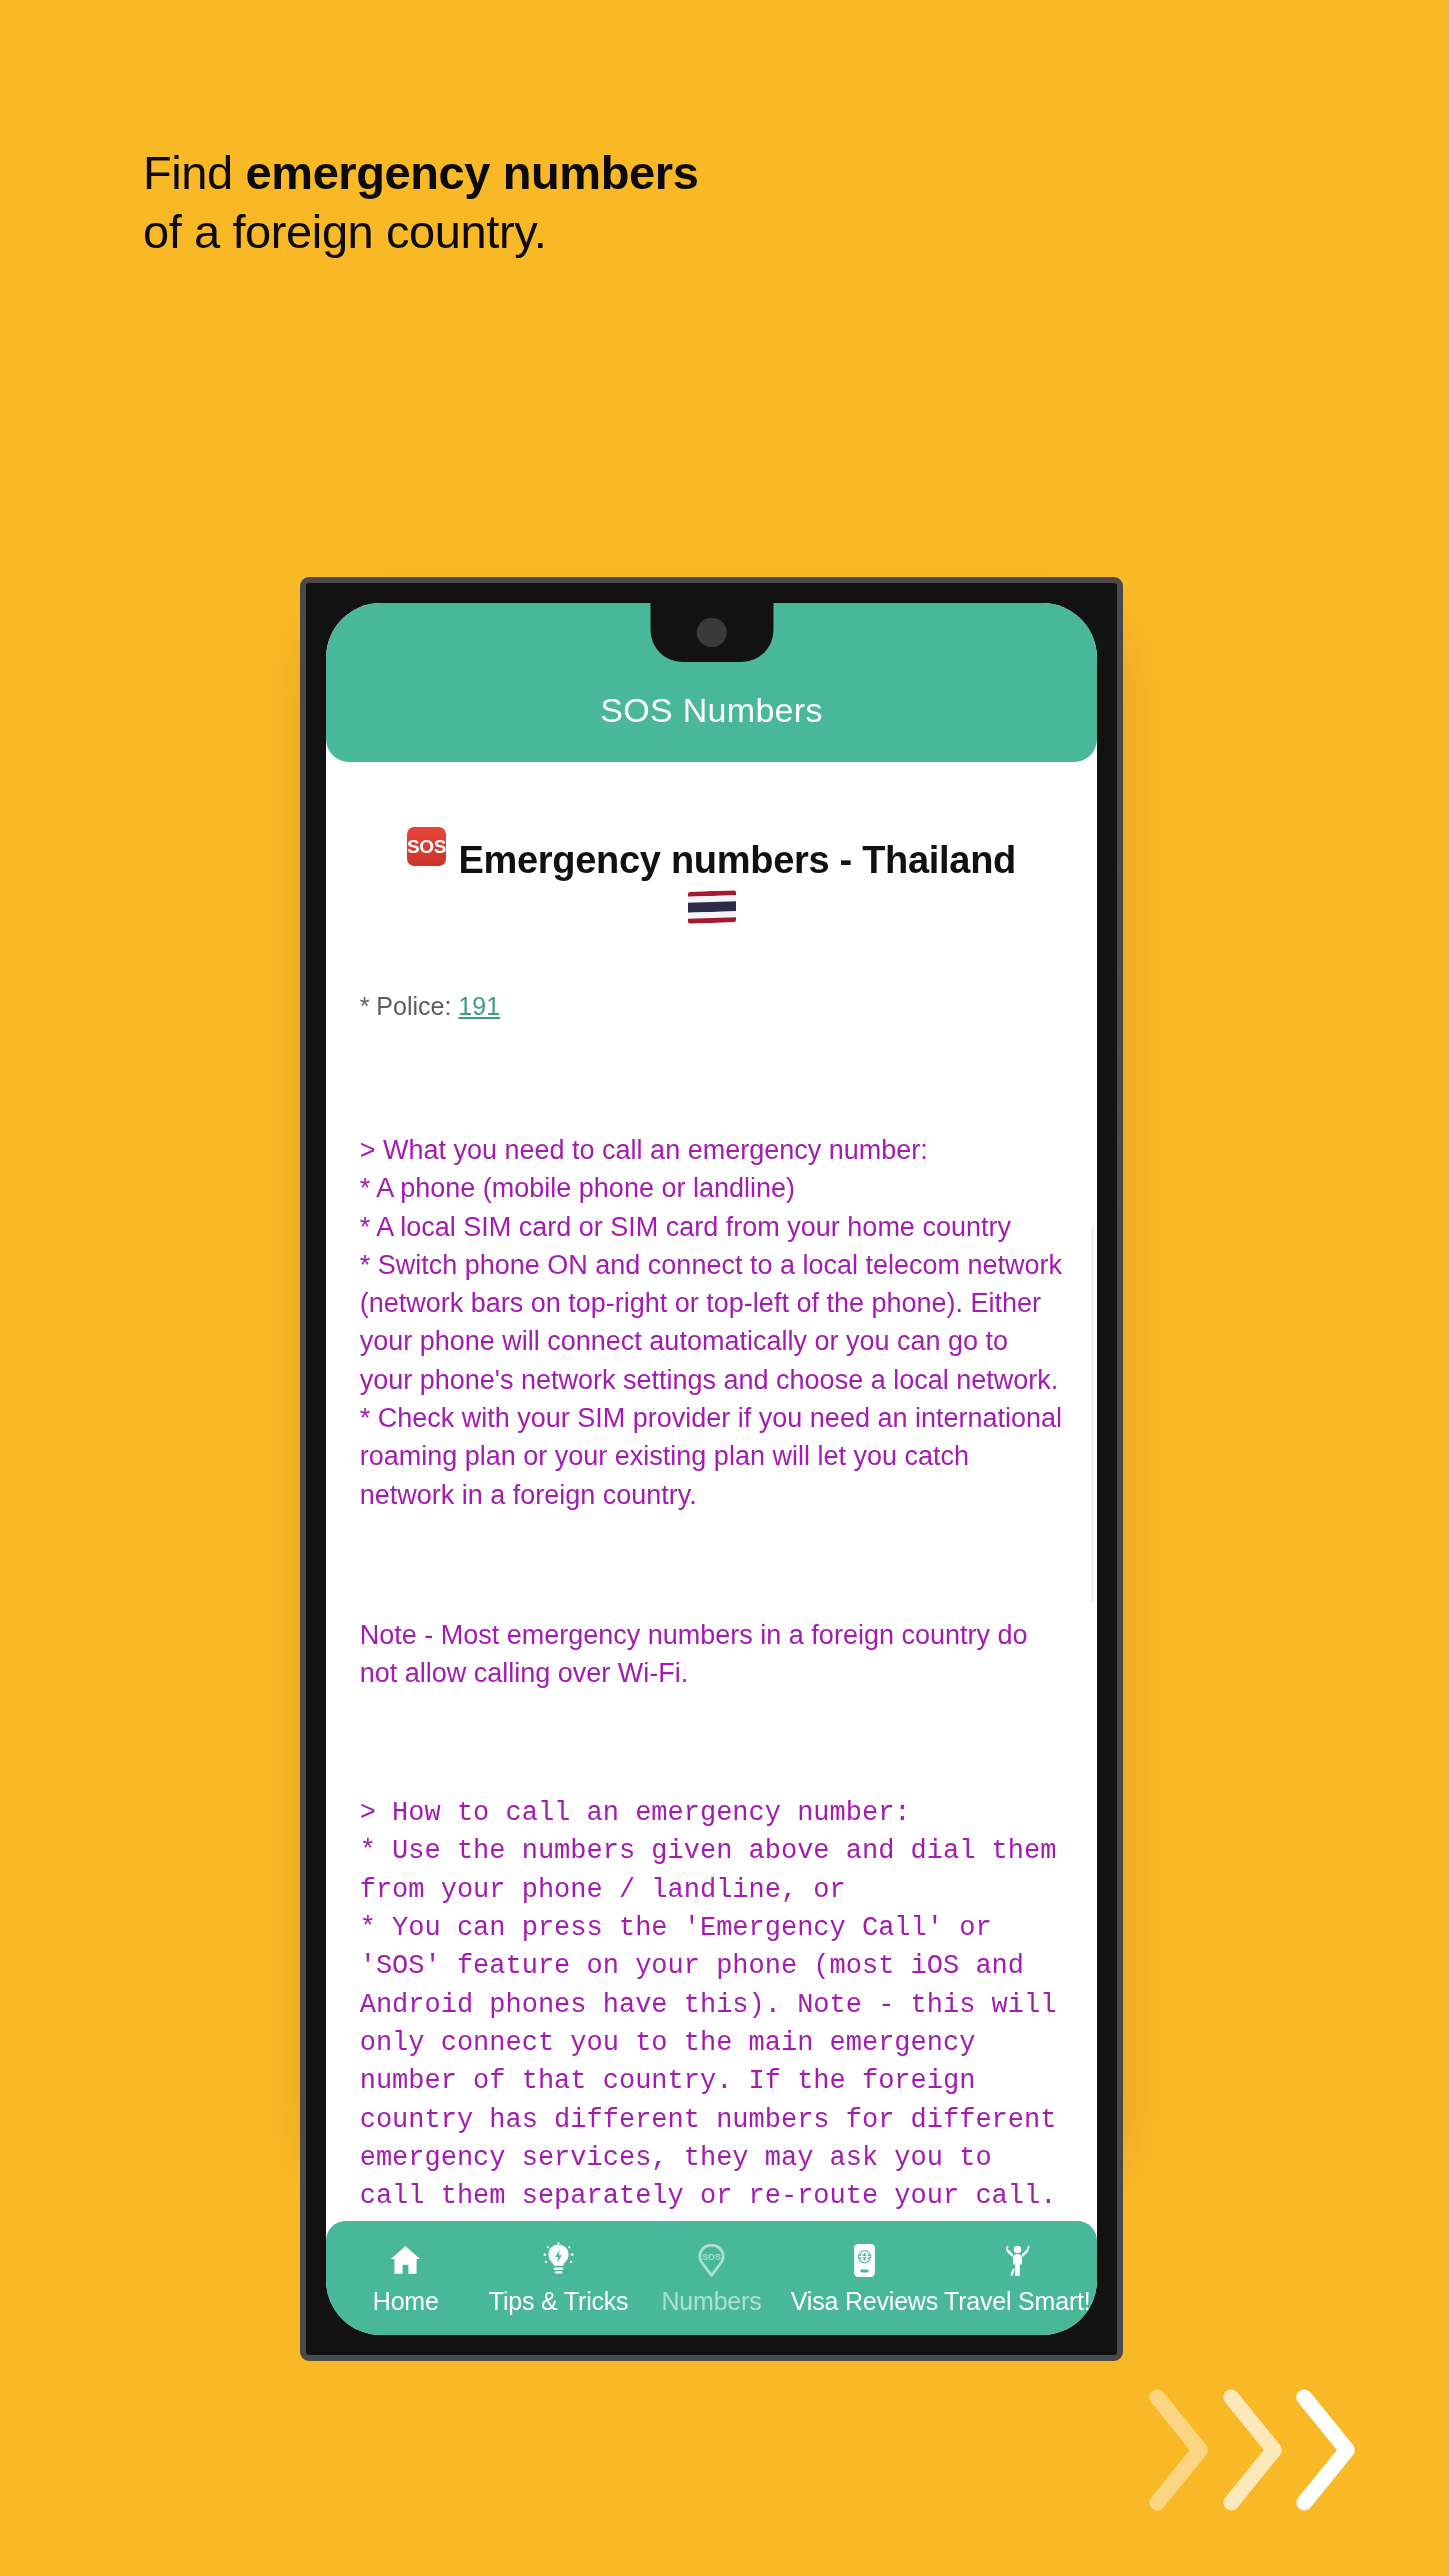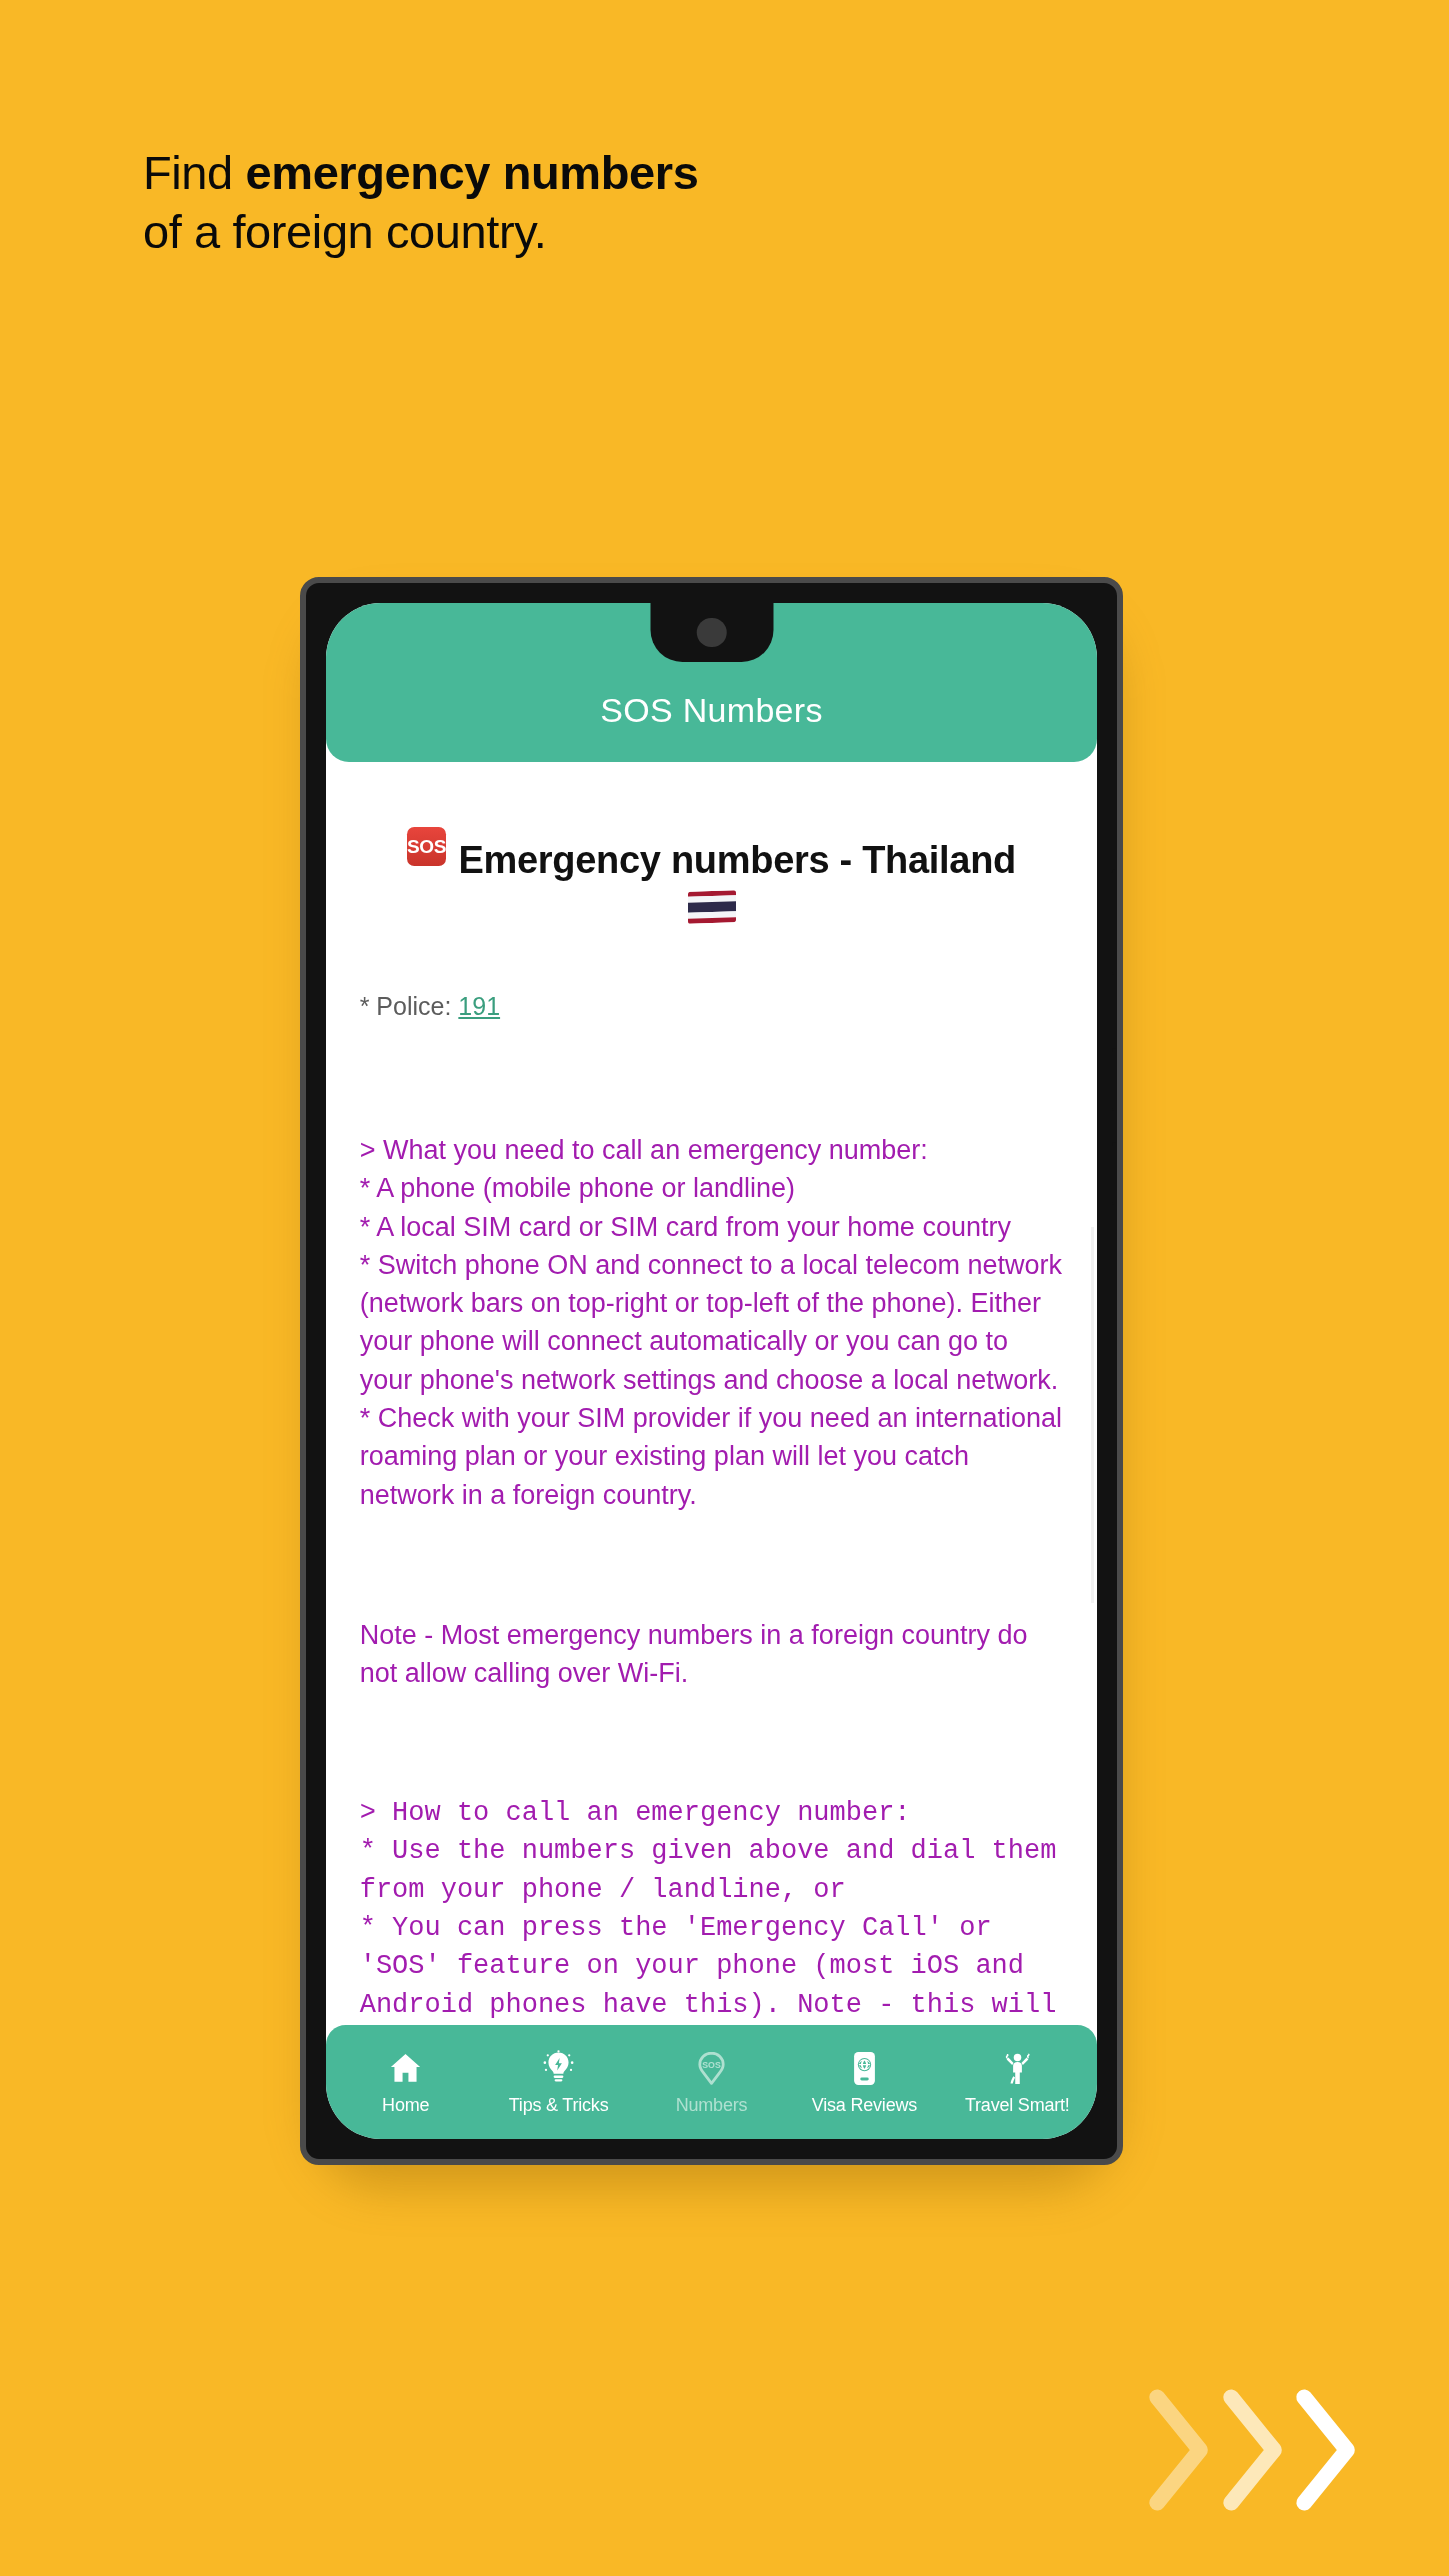--- a/index.html
+++ b/index.html
@@ -34,22 +34,22 @@
     position:absolute;
     left:21.5px; top:36px;
     width:803px; height:1574px;
     border-radius:70px;
     background:rgba(120,80,0,0.30);
     filter:blur(23px);
   }
   #phone-frame {
     position:absolute;
     left:9px; top:0;
-    width:823px; height:1588px;
-    border-radius:19px;
+    width:823px; height:1784px;
+    border-radius:9px;
     background:#121212;
     border:6.3px solid #4a4a4a;
     overflow:hidden;
   }
   #phone-screen {
     position:absolute;
     left:19.7px; top:19.7px;
     right:19.7px; bottom:19.7px;
     border-radius:55px;
     background:#ffffff;
@@ -215,21 +215,21 @@
     display:flex;
     flex-direction:column;
     align-items:center;
     justify-content:center;
     gap:7.2px;
     color:#ffffff;
   }
   .nav-item.dim { color:#d6f0e6; opacity:0.72; }
   .nav-icon { width:39px; height:39px; display:block; }
   .nav-label {
-    font-size:18px;
+    font-size:25px;
     font-weight:400;
     white-space:nowrap;
     letter-spacing:-0.2px;
   }
 
   
   #chevrons {
     position:absolute;
     right:79px; bottom:59px;
     display:flex;

